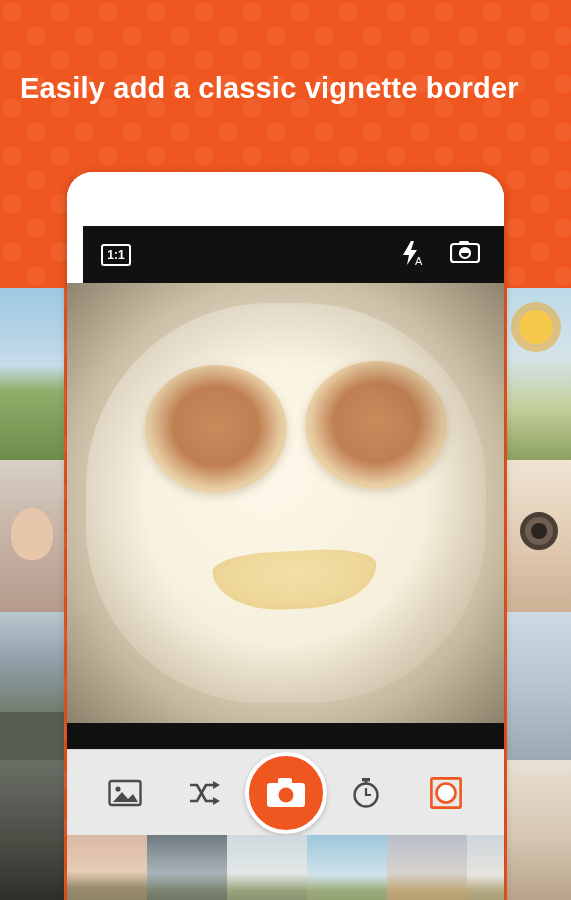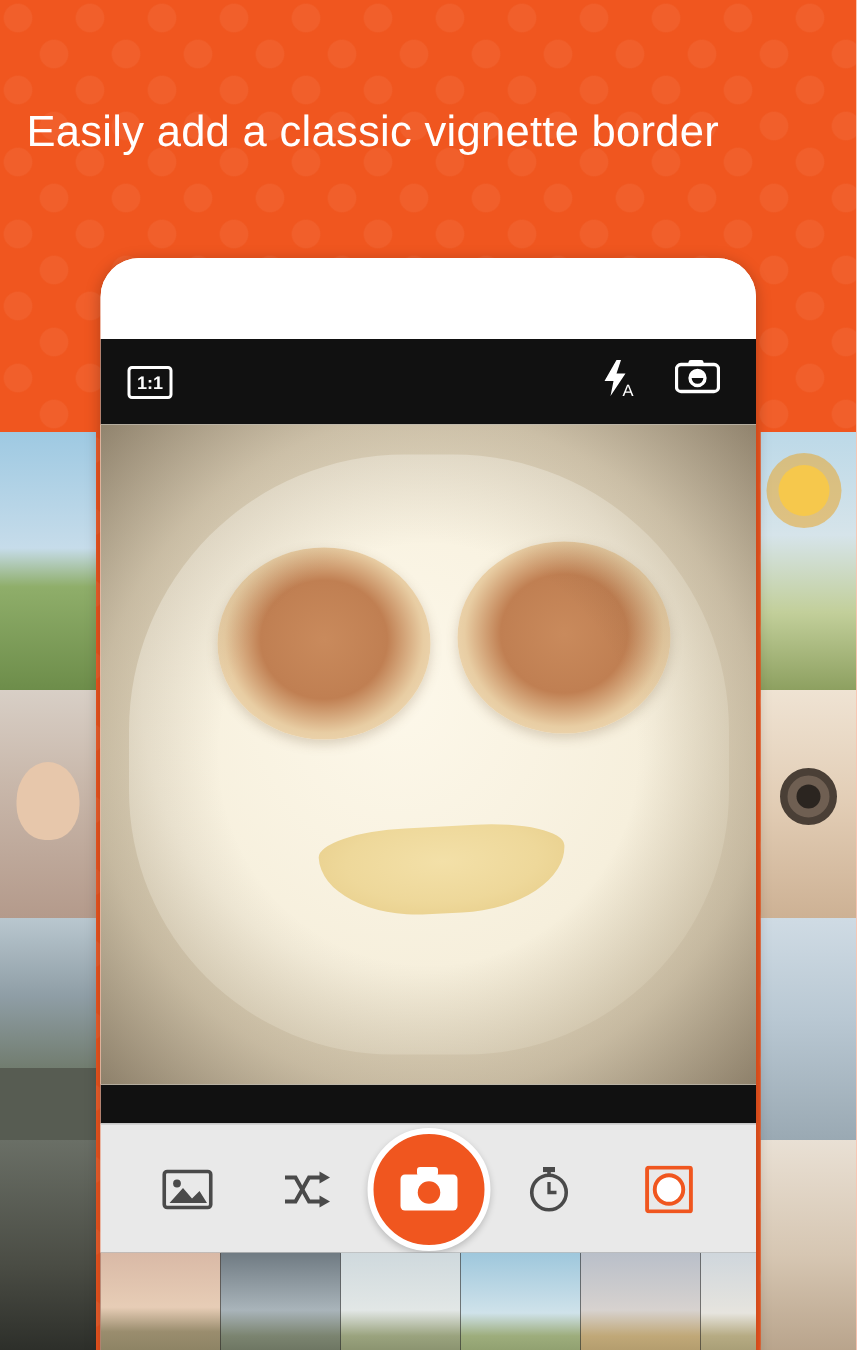--- a/index.html
+++ b/index.html
@@ -22,23 +22,24 @@
       radial-gradient(circle at 12px 12px, rgba(255,255,255,0.055) 9px, transparent 10px),
       radial-gradient(circle at 36px 36px, rgba(255,255,255,0.055) 9px, transparent 10px);
     background-size: 48px 48px, 48px 48px;
   }
   #headline {
     position: absolute;
     top: 72px; left: 0; width: 497px;
     text-align: center;
     color: #ffffff;
     font-size: 29px;
-    font-weight: 400;
+    font-weight: 700;
     letter-spacing: 0.2px;
     white-space: nowrap;
+    padding-left: 20px;
   }
 
   
   .collage { position: absolute; top: 288px; width: 64px; height: 612px; overflow: hidden; }
   .collage.left { left: 0; }
   .collage.right { right: 0; }
   .tile { width: 100%; position: relative; overflow: hidden; }
 
   
   .t-sky   { height: 172px; background: linear-gradient(180deg,#9ec9e2 0%,#c6dcea 45%,#8fae6a 60%,#6d8d4a 100%); }
@@ -69,21 +70,21 @@
     box-shadow: 0 2px 10px rgba(0,0,0,0.25);
     overflow: hidden;
   }
   #phone-top { height: 54px; background: #ffffff; }
 
   
   #cam-topbar {
     position: relative;
     height: 57px;
     background: #111111;
-    display: flex; align-items: center;
+    display: flex; align-items: center; margin-left: 16px;
   }
   #ratio-badge {
     margin-left: 18px;
     width: 30px; height: 22px;
     border: 2px solid #ffffff;
     border-radius: 3px;
     color: #ffffff;
     font-size: 12px;
     font-weight: bold;
     display: flex; align-items: center; justify-content: center;

